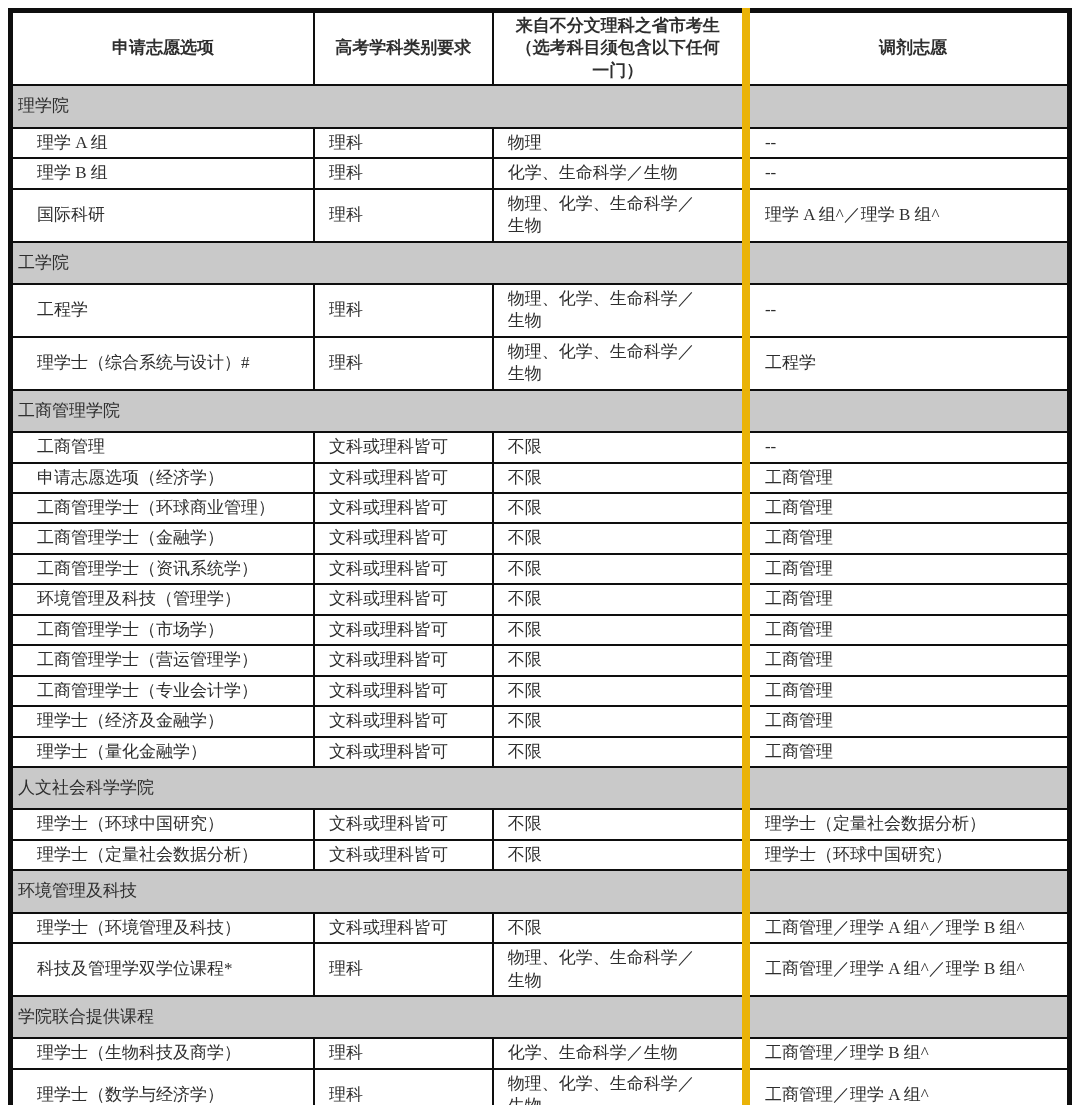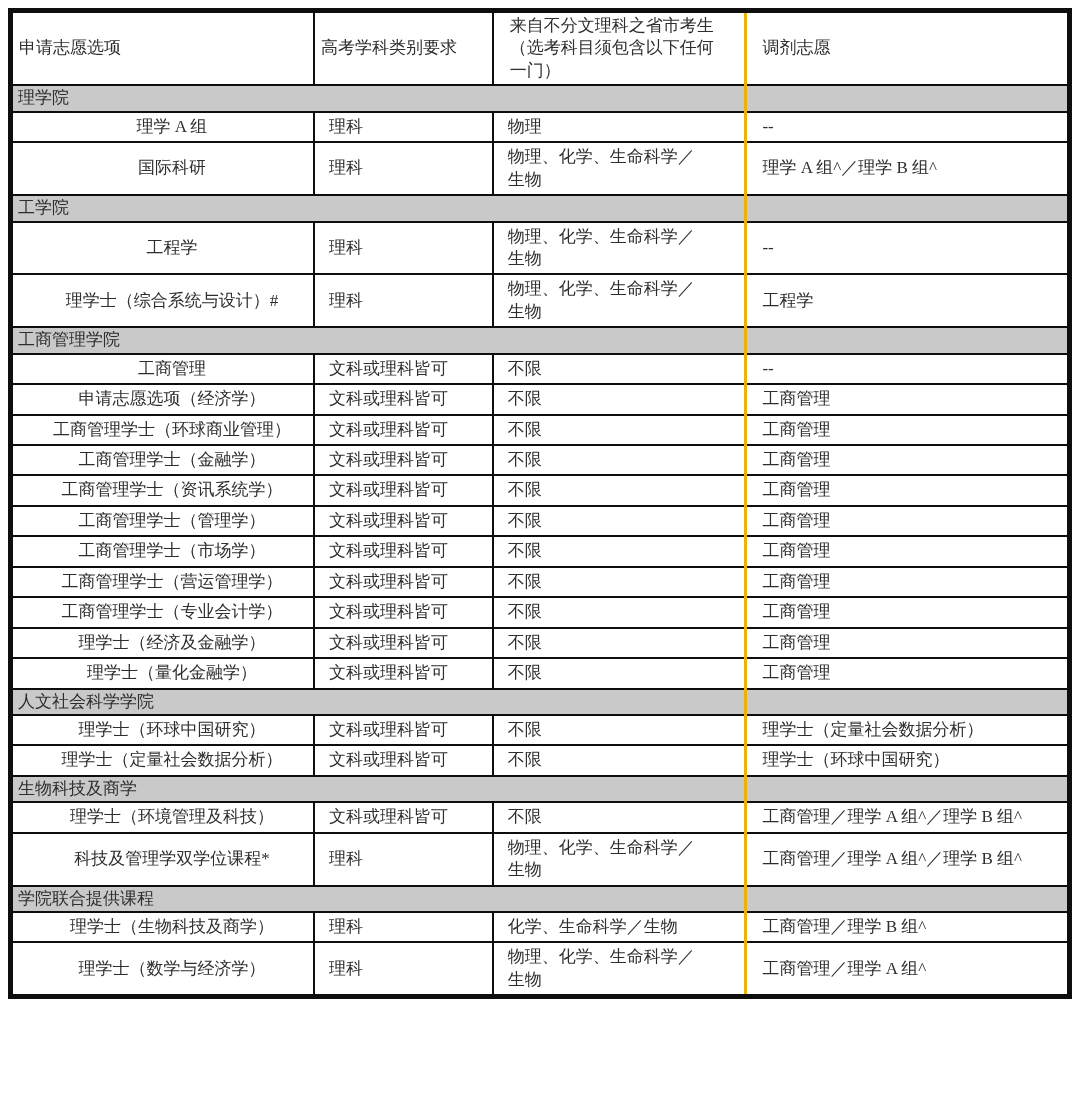--- a/index.html
+++ b/index.html
@@ -30,34 +30,35 @@
   th, td {
     border: 2px solid #0e0e0e;
     font-size: 17px;
     font-weight: normal;
     vertical-align: middle;
     box-sizing: border-box;
     line-height: 1.32;
   }
   th {
     height: 74px;
-    text-align: left;
+    text-align: center;
     padding: 2px 6px;
+    font-weight: bold;
   }
   th.c3h { padding: 2px 16px; }
 
   td { height: 30px; padding: 3px 6px 3px 14px; text-align: left; }
-  td.col1 { padding-left: 24px; text-align: center; }
+  td.col1 { padding-left: 24px; }
   td.col3 { padding-right: 40px; }
-  td.col4, th.col4 { border-left: 3px solid #eab308; padding-left: 15px; }
+  td.col4, th.col4 { border-left: 8px solid #eab308; padding-left: 15px; }
 
   tr.section-row td {
     background: #c9c9c9;
     height: 20px;
-    padding: 1px 4px;
+    padding: 9px 4px;
     font-size: 17px;
   }
   tr.section-row td.section-title { padding-left: 5px; }
 </style>
 </head>
 <body>
 
 <div class="page">
   <table class="adm">
     <colgroup>
@@ -80,20 +81,26 @@
           <td colspan="3" class="section-title">理学院</td>
           <td class="col4"></td>
         </tr>
         <tr>
           <td class="col1">理学 A 组</td>
           <td class="col2">理科</td>
           <td class="col3">物理</td>
           <td class="col4">--</td>
         </tr>
         <tr>
+          <td class="col1">理学 B 组</td>
+          <td class="col2">理科</td>
+          <td class="col3">化学、生命科学／生物</td>
+          <td class="col4">--</td>
+        </tr>
+        <tr>
           <td class="col1">国际科研</td>
           <td class="col2">理科</td>
           <td class="col3">物理、化学、生命科学／生物</td>
           <td class="col4">理学 A 组^／理学 B 组^</td>
         </tr>
         <tr class="section-row">
           <td colspan="3" class="section-title">工学院</td>
           <td class="col4"></td>
         </tr>
         <tr>
@@ -136,21 +143,21 @@
           <td class="col3">不限</td>
           <td class="col4">工商管理</td>
         </tr>
         <tr>
           <td class="col1">工商管理学士（资讯系统学）</td>
           <td class="col2">文科或理科皆可</td>
           <td class="col3">不限</td>
           <td class="col4">工商管理</td>
         </tr>
         <tr>
-          <td class="col1">工商管理学士（管理学）</td>
+          <td class="col1">环境管理及科技（管理学）</td>
           <td class="col2">文科或理科皆可</td>
           <td class="col3">不限</td>
           <td class="col4">工商管理</td>
         </tr>
         <tr>
           <td class="col1">工商管理学士（市场学）</td>
           <td class="col2">文科或理科皆可</td>
           <td class="col3">不限</td>
           <td class="col4">工商管理</td>
         </tr>
@@ -188,21 +195,21 @@
           <td class="col3">不限</td>
           <td class="col4">理学士（定量社会数据分析）</td>
         </tr>
         <tr>
           <td class="col1">理学士（定量社会数据分析）</td>
           <td class="col2">文科或理科皆可</td>
           <td class="col3">不限</td>
           <td class="col4">理学士（环球中国研究）</td>
         </tr>
         <tr class="section-row">
-          <td colspan="3" class="section-title">生物科技及商学</td>
+          <td colspan="3" class="section-title">环境管理及科技</td>
           <td class="col4"></td>
         </tr>
         <tr>
           <td class="col1">理学士（环境管理及科技）</td>
           <td class="col2">文科或理科皆可</td>
           <td class="col3">不限</td>
           <td class="col4">工商管理／理学 A 组^／理学 B 组^</td>
         </tr>
         <tr>
           <td class="col1">科技及管理学双学位课程*</td>

